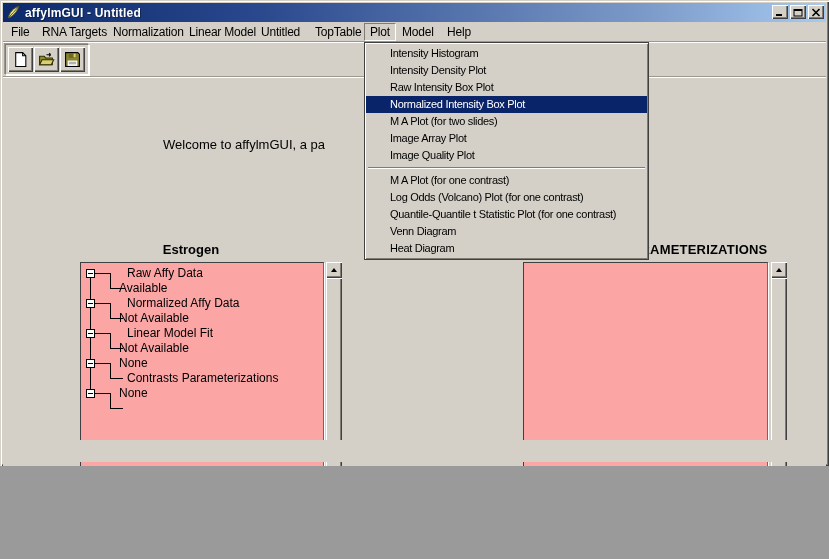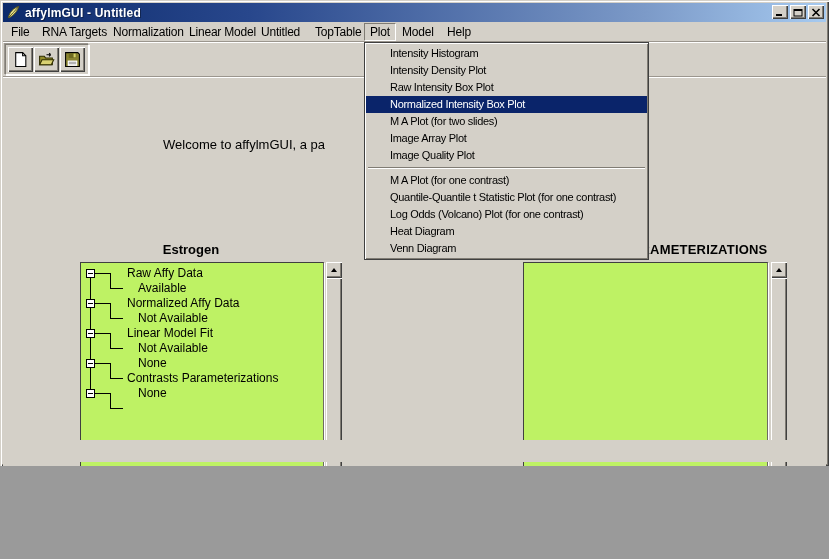--- a/index.html
+++ b/index.html
@@ -51,32 +51,32 @@
     position:absolute; left:3px; top:76px; width:823px; height:455px; background:#d4d0c8;
     border-top:1px solid #9b968e; border-bottom:1px solid #ffffff;
     box-shadow: inset 0 1px 0 #ffffff, inset 0 -1px 0 #9b968e;
   }
   .welcome { position:absolute; left:163px; top:137px; font-size:13px; white-space:nowrap; }
   .ptitle { position:absolute; top:242px; height:16px; text-align:center;
             font-weight:bold; font-size:13px; white-space:nowrap; }
   .ptitle.left  { left:60px;  width:262px; }
   .ptitle.right { left:520px; width:264px; letter-spacing:0.2px; }
   .panel-box {
-    position:absolute; background:#bef264;
+    position:absolute; background:#fca5a5;
     border:1px solid; border-color:#404040 #6e6a63 #6e6a63 #404040;
     box-shadow:1px 1px 0 #fff;
   }
   .box-left  { left:80px;  top:262px; width:244px; height:228px; }
   .box-right { left:523px; top:262px; width:245px; height:228px; }
   .tree-content { position:absolute; left:1px; top:1px; right:1px; bottom:1px; overflow:hidden; }
   .tree-svg { position:absolute; left:0; top:0; }
   .trow { height:15px; line-height:15px; font-size:12px; white-space:nowrap; position:relative; }
   .trows { position:relative; padding-top:2px; }
   .trow.p { padding-left:45px; }
-  .trow.c { padding-left:56px; }
+  .trow.c { padding-left:37px; }
   .ebox { position:absolute; left:4px; width:9px; height:9px; background:#fff;
           border:1px solid #000; }
   .ebox::after { content:""; position:absolute; left:1px; right:1px; top:50%;
           margin-top:-1px; height:1px; background:#000; }
   
   .vscroll { position:absolute; width:16px; background:#cdc7bd; }
   .hscroll { position:absolute; height:17px; background:#cdc7bd; }
   .vs-left  { left:326px; top:262px; height:228px; }
   .vs-right { left:771px; top:262px; height:228px; }
   .hs-left  { left:80px;  top:492px; width:244px; }
@@ -260,19 +260,19 @@
   <div class="menu-popup">
     <div class="menu-item">Intensity Histogram</div>
     <div class="menu-item">Intensity Density Plot</div>
     <div class="menu-item">Raw Intensity Box Plot</div>
     <div class="menu-item hl">Normalized Intensity Box Plot</div>
     <div class="menu-item">M A Plot (for two slides)</div>
     <div class="menu-item">Image Array Plot</div>
     <div class="menu-item">Image Quality Plot</div>
     <div class="menu-sep"></div>
     <div class="menu-item">M A Plot (for one contrast)</div>
+    <div class="menu-item">Log Odds (Volcano) Plot (for one contrast)</div>
     <div class="menu-item">Quantile-Quantile t Statistic Plot (for one contrast)</div>
-    <div class="menu-item">Log Odds (Volcano) Plot (for one contrast)</div>
+    <div class="menu-item">Venn Diagram</div>
     <div class="menu-item">Heat Diagram</div>
-    <div class="menu-item">Venn Diagram</div>
   </div>
 
 </div>
 
 </body></html>

